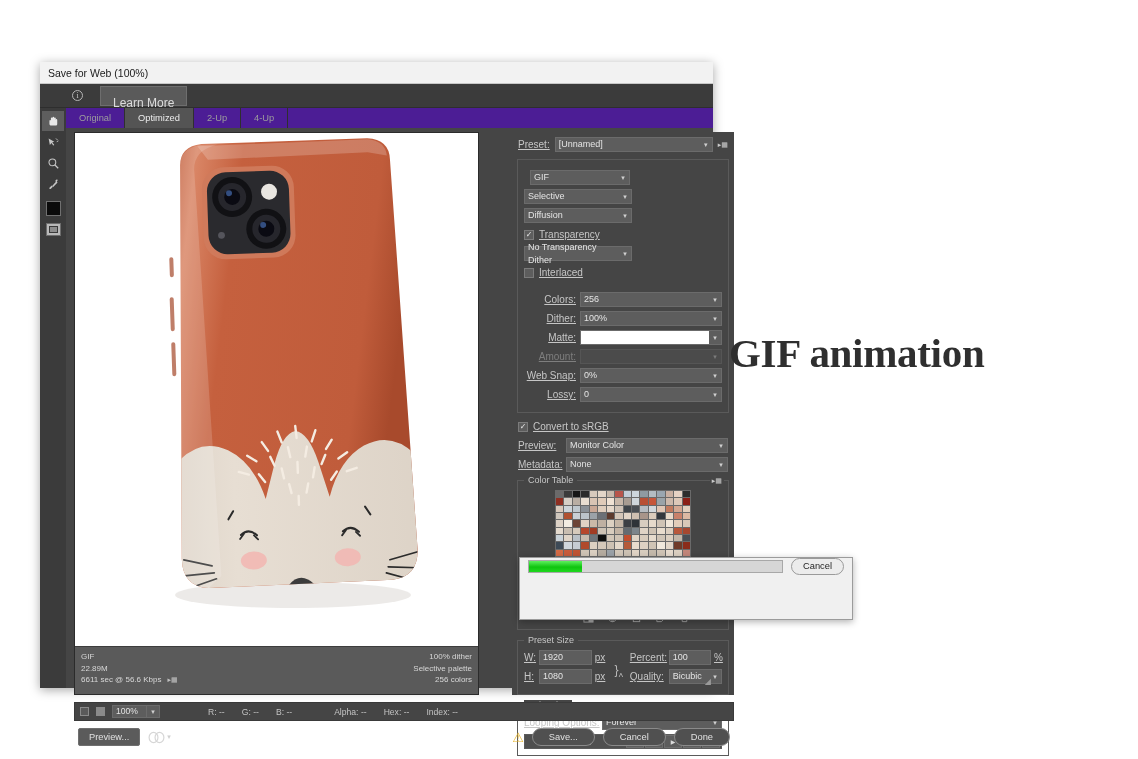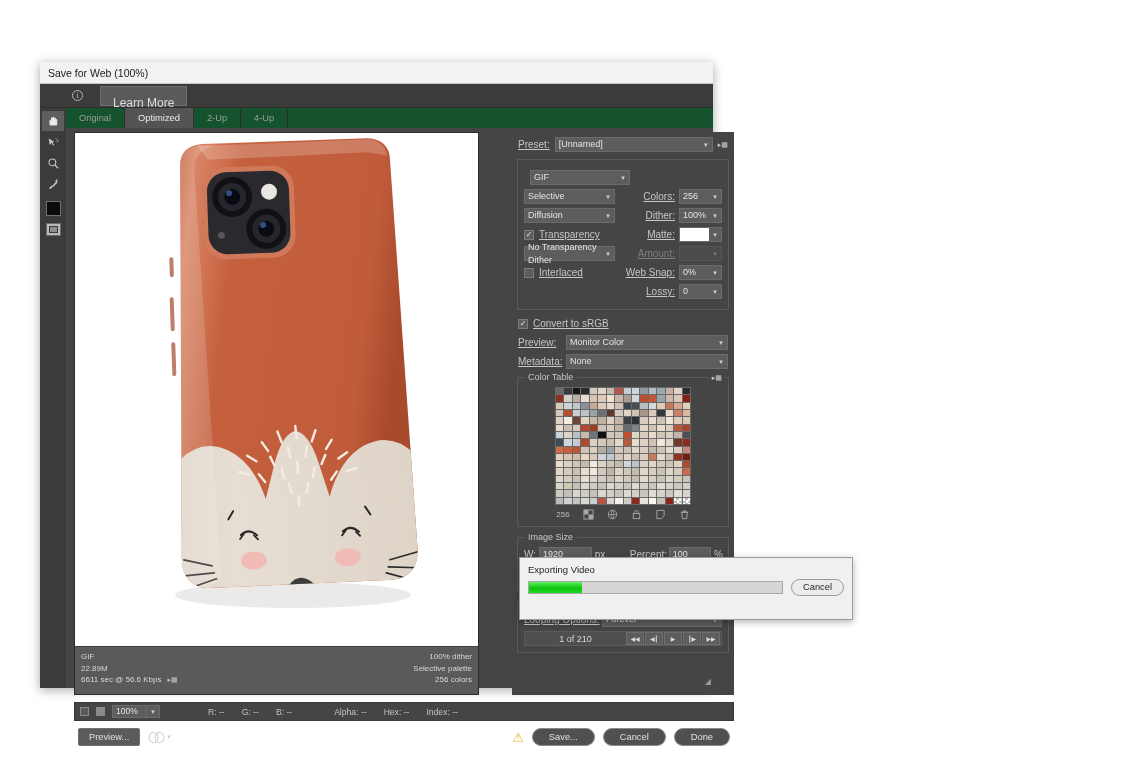--- a/index.html
+++ b/index.html
@@ -69,21 +69,21 @@
     display:flex; align-items:center; justify-content:center;
   }
   #toggle-slices i {
     display:block; width:9px; height:7px;
     border:1px solid #3a3a3a; background:#8d8d8d;
   }
 
   
   #tabs {
     position: absolute; left: 26px; top: 46px;
-    width: 647px; height: 20px; background: #14532d;
+    width: 647px; height: 20px; background: #4c1d95;
     display: flex; align-items: flex-end; text-align: right;
   }
   .tab {
     padding: 0 13px; height: 20px; line-height: 20px;
     font-size: 9.3px; color: #9d9d9d; cursor: pointer;
     border-right: 1px solid #2f2f2f;
   }
   .tab.active { background: #545454; color: #ececec; font-weight: normal; }
 
   
@@ -149,21 +149,21 @@
     padding: 10px 6px 6px; position: relative;
   }
   .fs-title {
     position: absolute; top: -6px; left: 6px;
     background: #454545; padding: 0 4px;
     font-size: 9px; color: #c6c6c6;
   }
   .fs-menu { position:absolute; top:-4px; right:4px; background:#454545; padding:0 2px; font-size:7px; color:#c9c9c9; }
 
   
-  #opt-grid { display: flex; gap: 8px; }
+  #opt-grid { display: flex; gap: 8px; flex-direction: column; }
   #opt-left { width: 108px; }
   #opt-right { flex: 1; }
   .r2 { display: flex; align-items: center; gap: 4px; margin-bottom: 4px; height: 15px; }
   .r2 .lbl { width: 52px; text-align: right; flex: none; }
 
   
   #ct-grid {
     width: 136px; height: 118px; margin: 0 auto;
     display: grid; grid-template-columns: repeat(16, 1fr);
     grid-auto-rows: 1fr; gap: 1px; background: #6a6a6a;
@@ -824,21 +824,21 @@
         </span>
         <span class="ct-ic">
           <svg width="11" height="11" viewBox="0 0 12 12">
               <path d="M3 3.5h6l-.6 7H3.6zM2 3.5h8M4.8 3.5V2h2.4v1.5" fill="none" stroke="#bcbcbc"></path>
             </svg>
         </span>
       </div>
     </div>
 
     <div class="fs" style="margin-top:10px; padding-top:9px">
-      <span class="fs-title">Image Size</span>
+      <span class="fs-title">Preset Size</span>
       <div style="display:flex; gap:4px; align-items:center">
         <div style="flex:1">
           <div class="r2" style="gap:3px">
             <span class="lbl" style="width:12px;text-align:left">W:</span>
             <div class="fld" style="flex:1">1920</div>
             <span class="lbl" style="width:13px;text-align:left">px</span>
           </div>
           <div class="r2" style="gap:3px">
             <span class="lbl" style="width:12px;text-align:left">H:</span>
             <div class="fld" style="flex:1">1080</div>
@@ -912,23 +912,23 @@
     <span id="warn">⚠</span>
     <div class="btn">Save...</div>
     <div class="btn">Cancel</div>
     <div class="btn">Done</div>
   </div>
 
   <div id="resize-grip">◢</div>
 </div>
 
 <div id="progress-dlg">
-  <div id="progress-label">Exporting Video</div>
   <div id="progress-row">
     <div id="progress-track">
       <div id="progress-fill" style="width: 21%;"></div>
     </div>
     <div id="progress-cancel">Cancel</div>
   </div>
 </div>
 
 <div id="headline">
+  <div>GIF animation</div>
 </div>
 
 </body></html>

